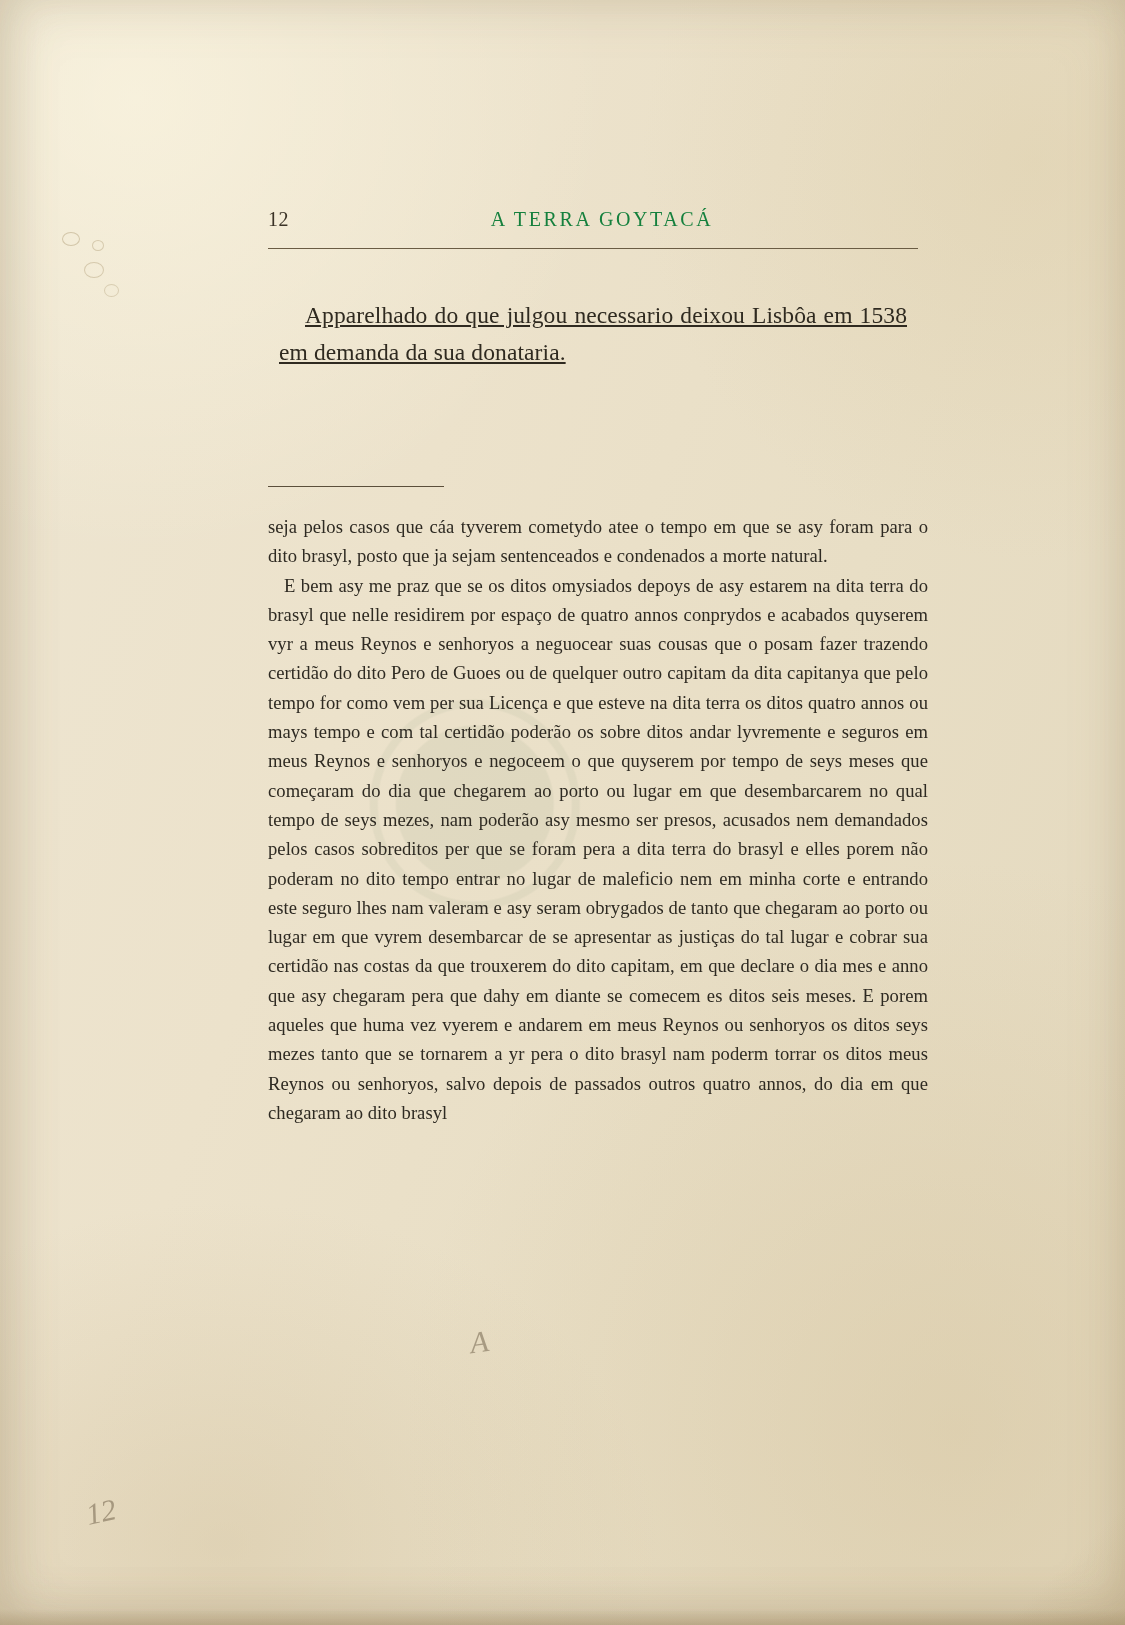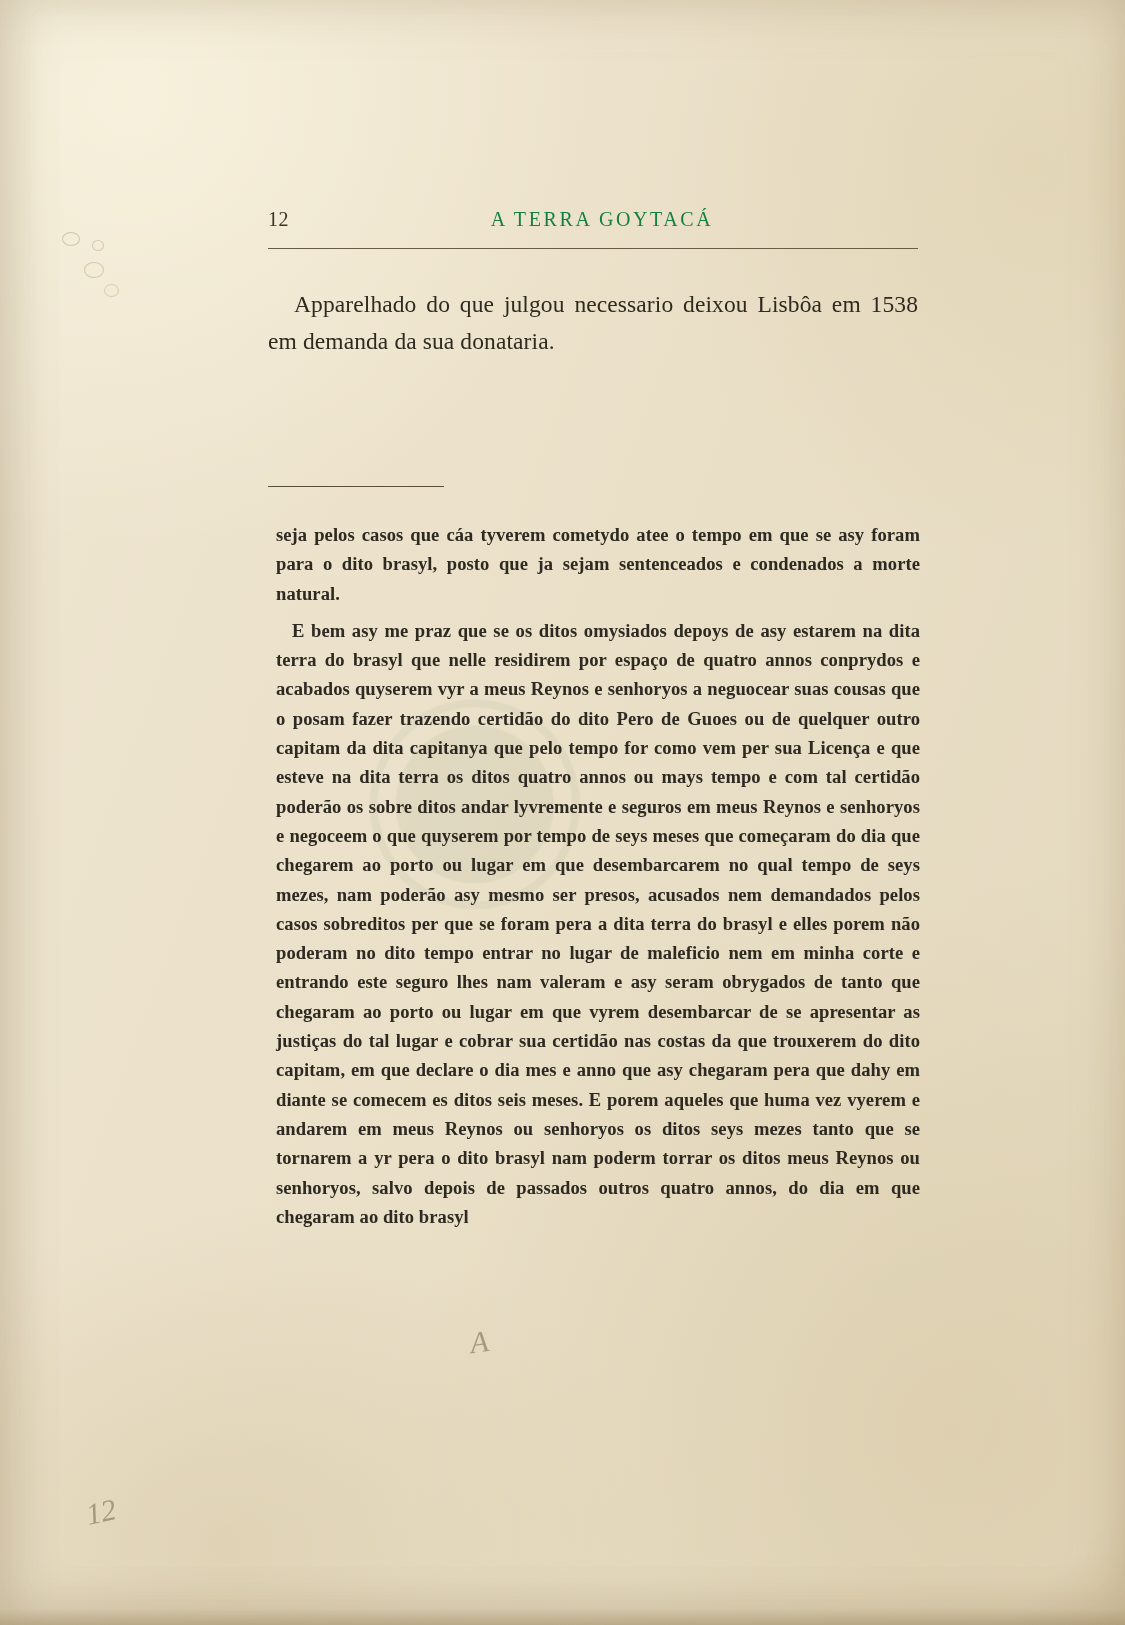--- a/index.html
+++ b/index.html
@@ -116,22 +116,23 @@
     left: 0;
     width: 650px;
     font-size: 23.5px;
     line-height: 37px;
     color: #2f2a20;
     text-align: justify;
     text-align-last: left;
     letter-spacing: 0.1px;
   }
   .body-main p {
-    margin: 0;
+    margin: 11px;
     text-indent: 26px;
+    text-decoration: underline;
   }
 
   
   .note-rule {
     position: absolute;
     top: 486px;
     left: 0;
     width: 176px;
     height: 0;
     border-top: 1.6px solid #5b4f3b;
@@ -143,21 +144,21 @@
     top: 512px;
     left: 0;
     width: 660px;
     font-size: 18.6px;
     line-height: 29.3px;
     color: #2e2a22;
     text-align: justify;
     text-align-last: left;
     letter-spacing: 0.05px;
   }
-  .footnote p { margin: 8px; font-weight: bold; }
+  .footnote p { margin: 0; }
   .footnote p.indent { text-indent: 16px; }
 
   
   .pencil-mark {
     position: absolute;
     color: rgba(90,76,54,0.45);
     font-family: "Liberation Serif", serif;
     font-style: italic;
     pointer-events: none;
   }

